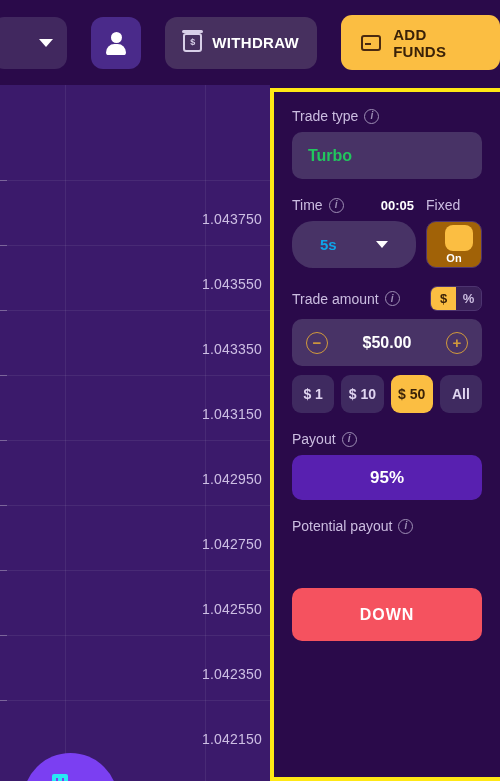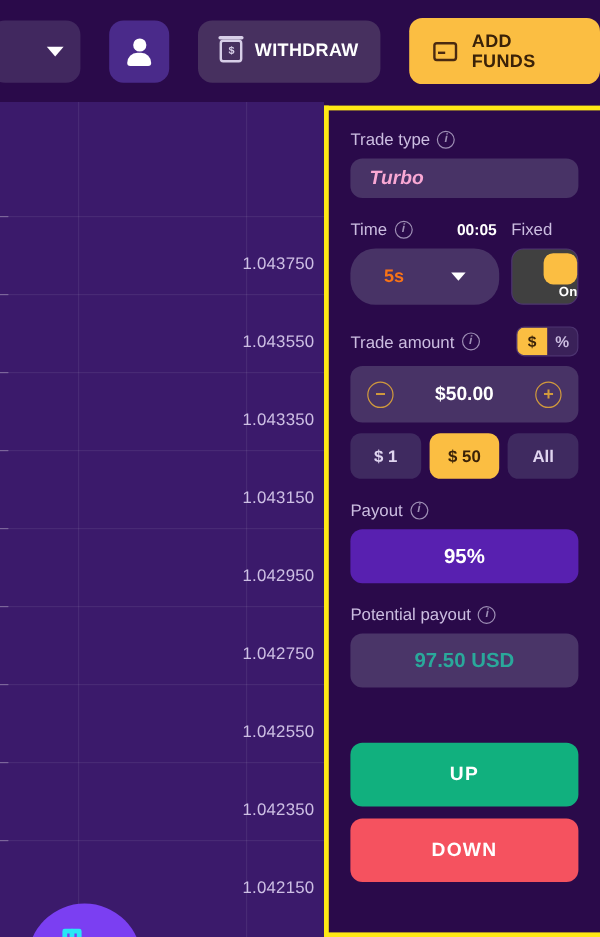--- a/index.html
+++ b/index.html
@@ -134,54 +134,54 @@
     margin-bottom:8px;
   }
   .info-ico {
     display:inline-flex; align-items:center; justify-content:center;
     width:15px; height:15px; border-radius:50%;
     border:1.5px solid #9e8fb5; color:#9e8fb5;
     font-size:10px; font-weight:bold; font-style:italic;
     line-height:1;
   }
   .input-box {
-    width:100%; height:33px;
+    width:100%; height:47px;
     background:#483366; border-radius:10px;
     display:flex; align-items:center; padding:0 16px;
-    color:#f9a8d4; font-size:16px; font-weight:bold;font-style:italic;
+    color:#22c55e; font-size:16px; font-weight:bold;
   }
 
   
   .time-head {
     display:flex; align-items:center; margin-bottom:8px;
   }
   .time-head .field-label { margin-bottom:0; }
   .time-clock {
     margin-left:auto; color:#fff; font-size:13px; font-weight:bold;
     margin-right:12px;
   }
   .fixed-lbl { color:#cbbde0; font-size:14px; width:56px; }
   .time-row { display:flex; gap:10px; align-items:stretch; }
   .time-select {
     flex:1; height:47px;
     background:#483366; border-radius:21px;
     display:flex; align-items:center; padding:0 28px;
-    color:#f97316; font-size:15px; font-weight:bold;
+    color:#0ea5e9; font-size:15px; font-weight:bold;
   }
   .time-select .caret {
     margin-left:auto;
     width:0; height:0;
     border-left:6px solid transparent;
     border-right:6px solid transparent;
     border-top:7px solid #ffffff;
   }
   .fixed-toggle {
     width:56px; height:47px;
-    background:#404040; border-radius:10px;
-    display:flex; flex-direction:column; align-items:flex-end;
+    background:#a16207; border-radius:10px;
+    display:flex; flex-direction:column; align-items:center;
     justify-content:flex-start; padding-top:3px;
     position:relative; border:1px solid #4d3470;
   }
   .fixed-knob {
     width:28px; height:26px; border-radius:8px; background:#fbbe42;
     margin-left:10px;
   }
   .fixed-on {
     color:#fff; font-size:11px; font-weight:bold; margin-top:1px;
   }
@@ -351,42 +351,37 @@
         <div>%</div>
       </div>
     </div>
     <div class="amount-box">
       <div class="circ-btn">−</div>
       <div class="amount-val">$50.00</div>
       <div class="circ-btn">+</div>
     </div>
     <div class="quick-row mb18">
       <div class="quick">$ 1</div>
+      <div class="quick">$ 10</div>
       <div class="quick on">$ 50</div>
       <div class="quick">All</div>
     </div>
 
     <div class="field-label">
       <span>Payout</span>
       <span class="info-ico">i</span>
     </div>
     <div class="payout-bar mb18">
       <span>95%</span>
     </div>
 
     <div class="field-label">
       <span>Potential payout</span>
       <span class="info-ico">i</span>
     </div>
-    <div class="potential-box">
-      <span>97.50 USD</span>
-    </div>
 
     <div style="height:46px;"></div>
-    <div class="act-btn up-btn mb10">
-      <span>UP</span>
-    </div>
     <div class="act-btn down-btn">
       <span>DOWN</span>
     </div>
 
   </div>
 </div>
 
 </body></html>

